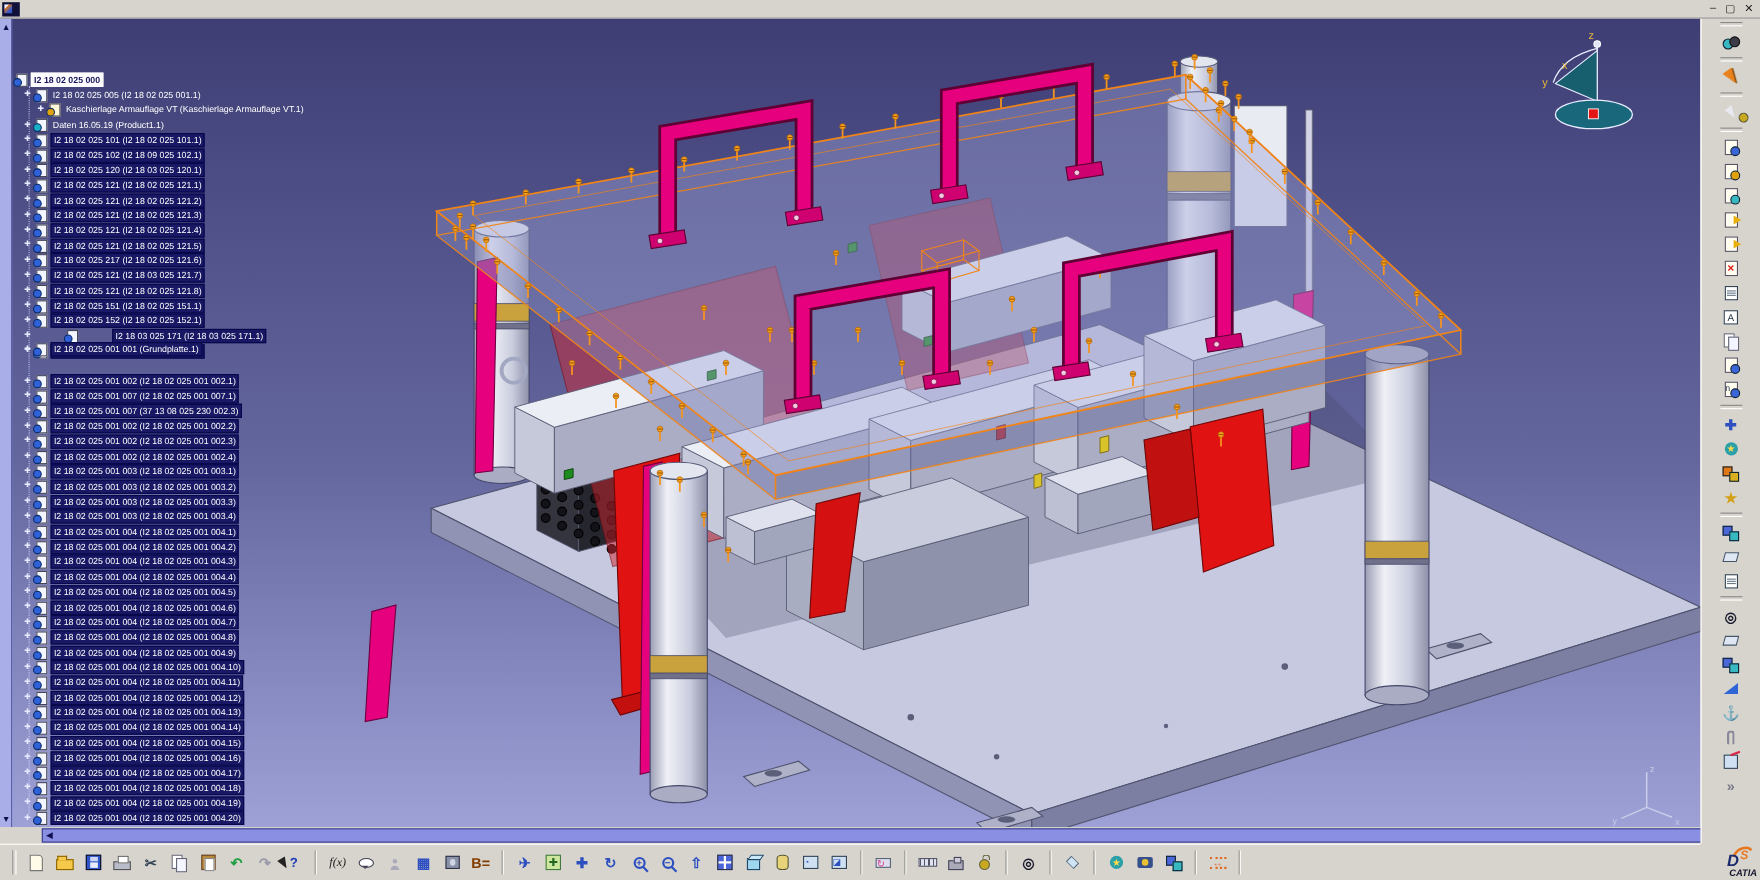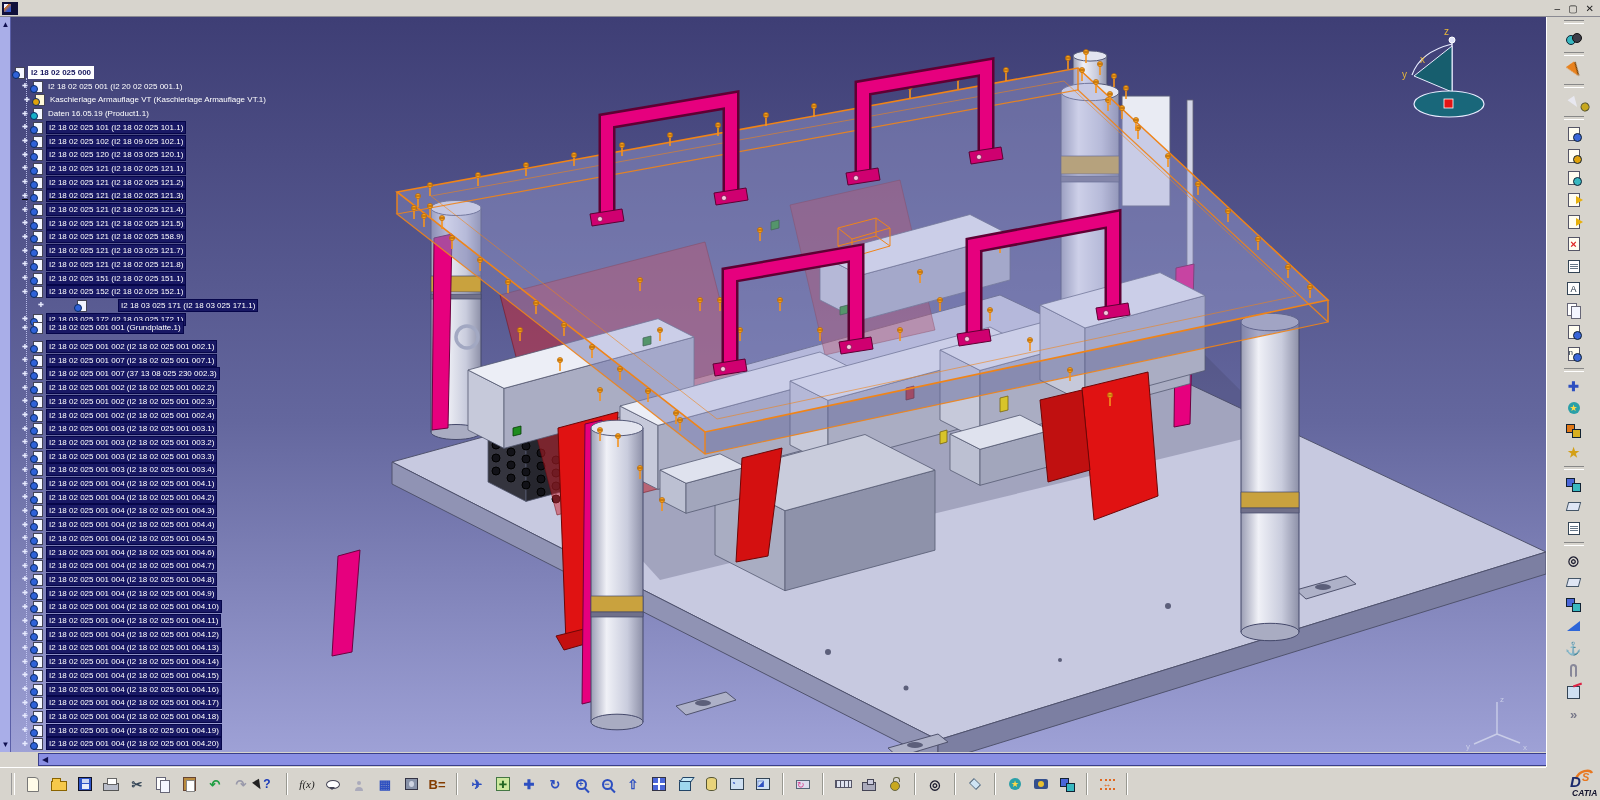--- a/index.html
+++ b/index.html
@@ -698,23 +698,23 @@
 
 <div id="tree">
   <div id="treeline"></div>
 <div class="trow" style="top: 49px; left: 1px;">
       <span class="ti part"></span>
       <span class="tlabel selected">I2 18 02 025 000</span>
     </div>
     <div class="trow" style="top: 62.7px; left: 10px;">
       <span class="texp">✚</span>
       <span class="ti part"></span>
-      <span class="tlabel plain">I2 18 02 025 001 (I2 20 02 025 001.1)</span>
-    </div>
-    <div class="trow" style="top: 76.4px; left: 12px;">
+      <span class="tlabel plain">I2 18 02 025 005 (I2 18 02 025 001.1)</span>
+    </div>
+    <div class="trow" style="top: 76.4px; left: 22px;">
       <span class="texp">✚</span>
       <span class="ti kasch"></span>
       <span class="tlabel plain">Kaschierlage Armauflage VT (Kaschierlage Armauflage VT.1)</span>
     </div>
     <div class="trow" style="top: 90.1px; left: 10px;">
       <span class="texp">✚</span>
       <span class="ti daten"></span>
       <span class="tlabel plain">Daten 16.05.19 (Product1.1)</span>
     </div>
     <div class="trow" style="top: 103.8px; left: 10px;">
@@ -735,39 +735,39 @@
     <div class="trow" style="top: 144.9px; left: 10px; justify-content: flex-end;">
       <span class="texp">✚</span>
       <span class="ti part"></span>
       <span class="tlabel boxed">I2 18 02 025 121 (I2 18 02 025 121.1)</span>
     </div>
     <div class="trow" style="top: 158.6px; left: 10px;">
       <span class="texp">✚</span>
       <span class="ti part"></span>
       <span class="tlabel boxed">I2 18 02 025 121 (I2 18 02 025 121.2)</span>
     </div>
-    <div class="trow" style="top: 172.3px; left: 10px; text-decoration: underline;">
+    <div class="trow" style="top: 172.3px; left: 10px;">
       <span class="texp">✚</span>
       <span class="ti part"></span>
       <span class="tlabel boxed">I2 18 02 025 121 (I2 18 02 025 121.3)</span>
     </div>
     <div class="trow" style="top: 186px; left: 10px;">
       <span class="texp">✚</span>
       <span class="ti part"></span>
       <span class="tlabel boxed">I2 18 02 025 121 (I2 18 02 025 121.4)</span>
     </div>
     <div class="trow" style="top: 199.7px; left: 10px;">
       <span class="texp">✚</span>
       <span class="ti part"></span>
       <span class="tlabel boxed">I2 18 02 025 121 (I2 18 02 025 121.5)</span>
     </div>
     <div class="trow" style="top: 213.4px; left: 10px;">
       <span class="texp">✚</span>
       <span class="ti part"></span>
-      <span class="tlabel boxed">I2 18 02 025 121 (I2 18 02 025 158.9)</span>
+      <span class="tlabel boxed">I2 18 02 025 217 (I2 18 02 025 121.6)</span>
     </div>
     <div class="trow" style="top: 227.1px; left: 10px;">
       <span class="texp">✚</span>
       <span class="ti part"></span>
       <span class="tlabel boxed">I2 18 02 025 121 (I2 18 03 025 121.7)</span>
     </div>
     <div class="trow" style="top: 240.8px; left: 10px;">
       <span class="texp">✚</span>
       <span class="ti part"></span>
       <span class="tlabel boxed">I2 18 02 025 121 (I2 18 02 025 121.8)</span>
@@ -775,31 +775,31 @@
     <div class="trow" style="top: 254.5px; left: 10px;">
       <span class="texp">✚</span>
       <span class="ti part"></span>
       <span class="tlabel boxed">I2 18 02 025 151 (I2 18 02 025 151.1)</span>
     </div>
     <div class="trow" style="top: 268.2px; left: 10px; align-items: center;">
       <span class="texp">✚</span>
       <span class="ti part"></span>
       <span class="tlabel boxed">I2 18 02 025 152 (I2 18 02 025 152.1)</span>
     </div>
-    <div class="trow" style="top: 281.9px; left: 26px; gap: 28px;">
+    <div class="trow" style="top: 281.9px; left: 10px; gap: 28px;">
       <span class="texp">✚</span>
       <span class="ti part"></span>
       <span class="tlabel boxed">I2 18 03 025 171 (I2 18 03 025 171.1)</span>
     </div>
     <div class="trow" style="top: 295.6px; left: 10px;">
       <span class="texp">✚</span>
       <span class="ti part"></span>
       <span class="tlabel boxed">I2 18 03 025 172 (I2 18 03 025 172.1)</span>
     </div>
-    <div class="trow" style="top: 304px; left: 10px;">
+    <div class="trow" style="top: 294px; left: 10px;">
       <span class="texp">✚</span>
       <span class="ti part"></span>
       <span class="tlabel boxed">I2 18 02 025 001 001 (Grundplatte.1)</span>
     </div>
     <div class="trow" style="top: 323px; left: 10px;">
       <span class="texp">✚</span>
       <span class="ti part"></span>
       <span class="tlabel boxed">I2 18 02 025 001 002 (I2 18 02 025 001 002.1)</span>
     </div>
     <div class="trow" style="top: 336.7px; left: 10px;">

